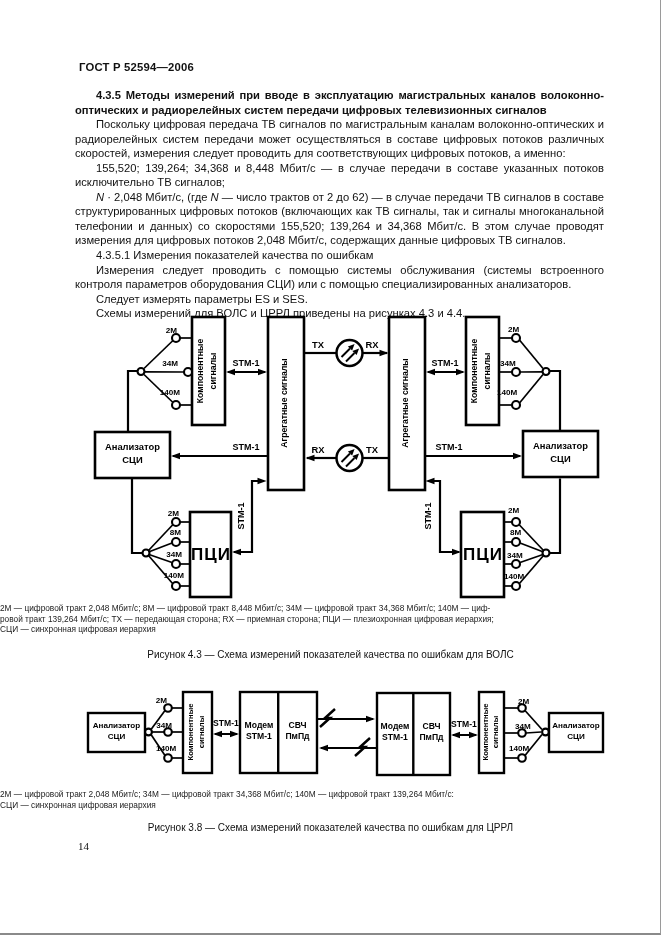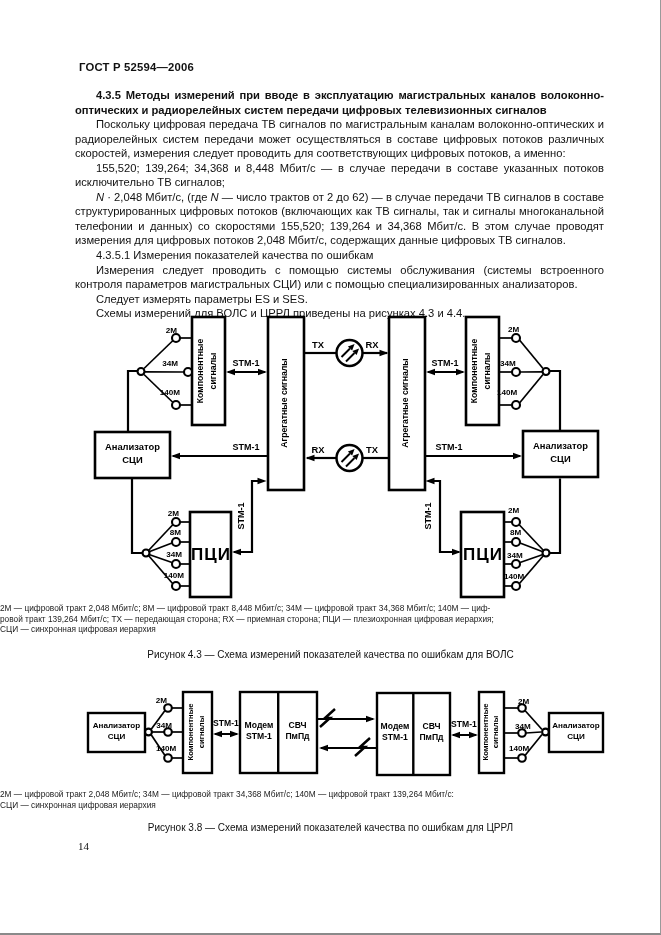--- a/index.html
+++ b/index.html
@@ -37,21 +37,21 @@
 <div id="page">
 
   <div class="docid">ГОСТ Р 52594—2006</div>
 
   <div class="bodytext">
     <p class="bold">4.3.5 Методы измерений при вводе в эксплуатацию магистральных каналов волоконно-оптических и радиорелейных систем передачи цифровых телевизионных сигналов</p>
     <p>Поскольку цифровая передача ТВ сигналов по магистральным каналам волоконно-оптических и радиорелейных систем передачи может осуществляться в составе цифровых потоков различных скоростей, измерения следует проводить для соответствующих цифровых потоков, а именно:</p>
     <p>155,520; 139,264; 34,368 и 8,448 Мбит/с — в случае передачи в составе указанных потоков исключительно ТВ сигналов;</p>
     <p><span class="it">N</span><span> · 2,048 Мбит/с, (где </span><span class="it">N</span><span> — число трактов от 2 до 62) — в случае передачи ТВ сигналов в составе структурированных цифровых потоков (включающих как ТВ сигналы, так и сигналы многоканальной телефонии и данных) со скоростями 155,520; 139,264 и 34,368 Мбит/с. В этом случае проводят измерения для цифровых потоков 2,048 Мбит/с, содержащих данные цифровых ТВ сигналов.</span></p>
     <p>4.3.5.1 Измерения показателей качества по ошибкам</p>
-    <p>Измерения следует проводить с помощью системы обслуживания (системы встроенного контроля параметров магистральных СЦИ) или с помощью специализированных анализаторов.</p>
+    <p>Измерения следует проводить с помощью системы обслуживания (системы встроенного контроля параметров оборудования СЦИ) или с помощью специализированных анализаторов.</p>
     <p>Следует измерять параметры ES и SES.</p>
     <p>Схемы измерений для ВОЛС и ЦРРЛ приведены на рисунках 4.3 и 4.4.</p>
   </div>
 
   <svg class="figsvg" style="top:310px" width="661" height="292" viewBox="0 310 661 292">
 
     <g>
       <rect class="bx" x="95" y="432" width="75" height="46"></rect>
       <text class="t9" x="132.5" y="450" text-anchor="middle">Анализатор</text>
       <text class="t9" x="132.5" y="463" text-anchor="middle">СЦИ</text>

